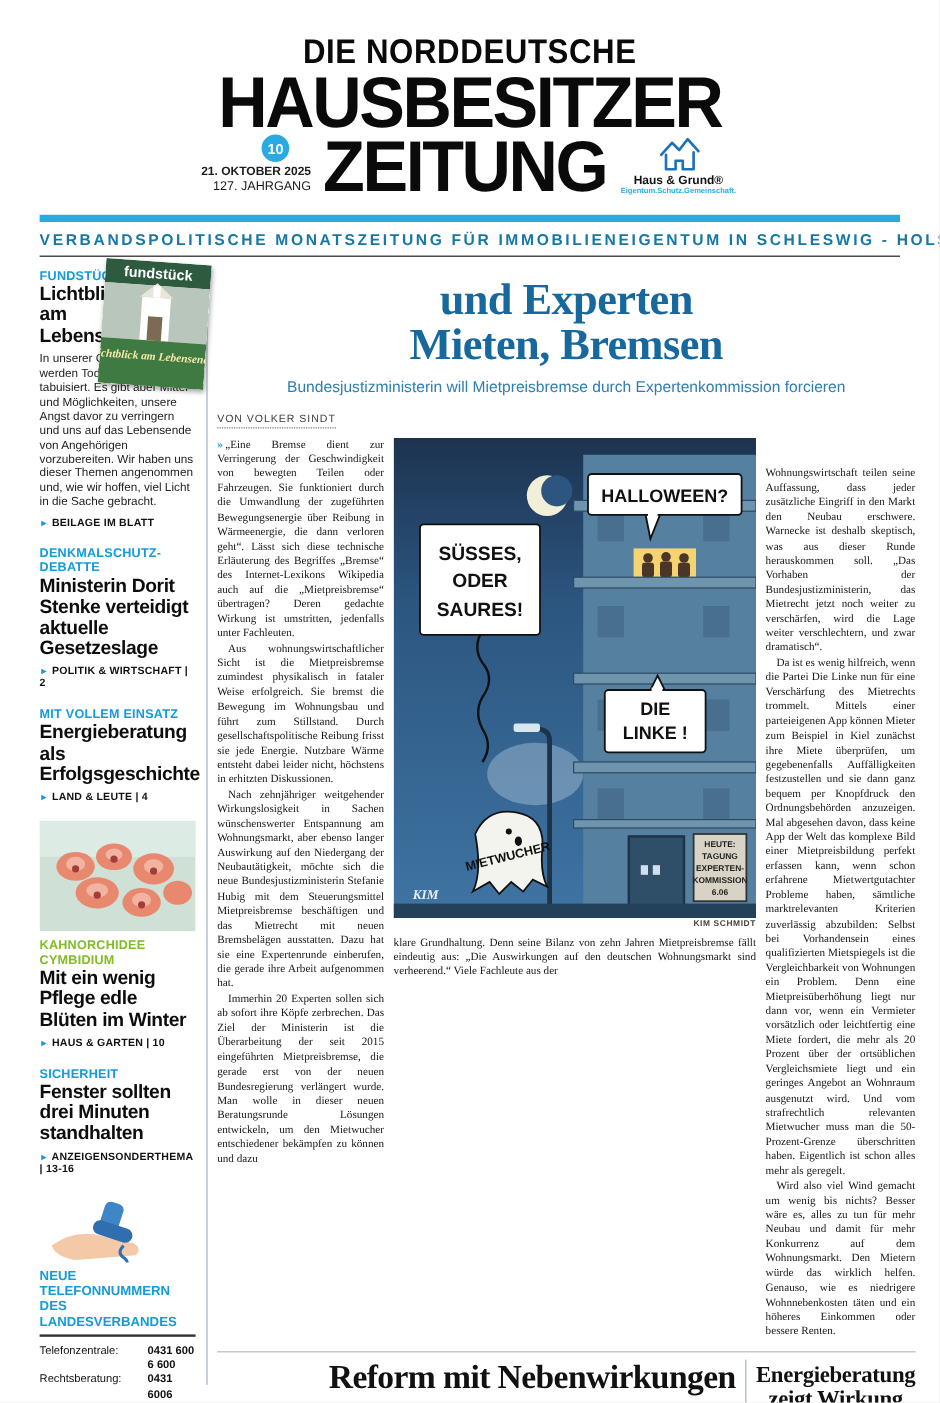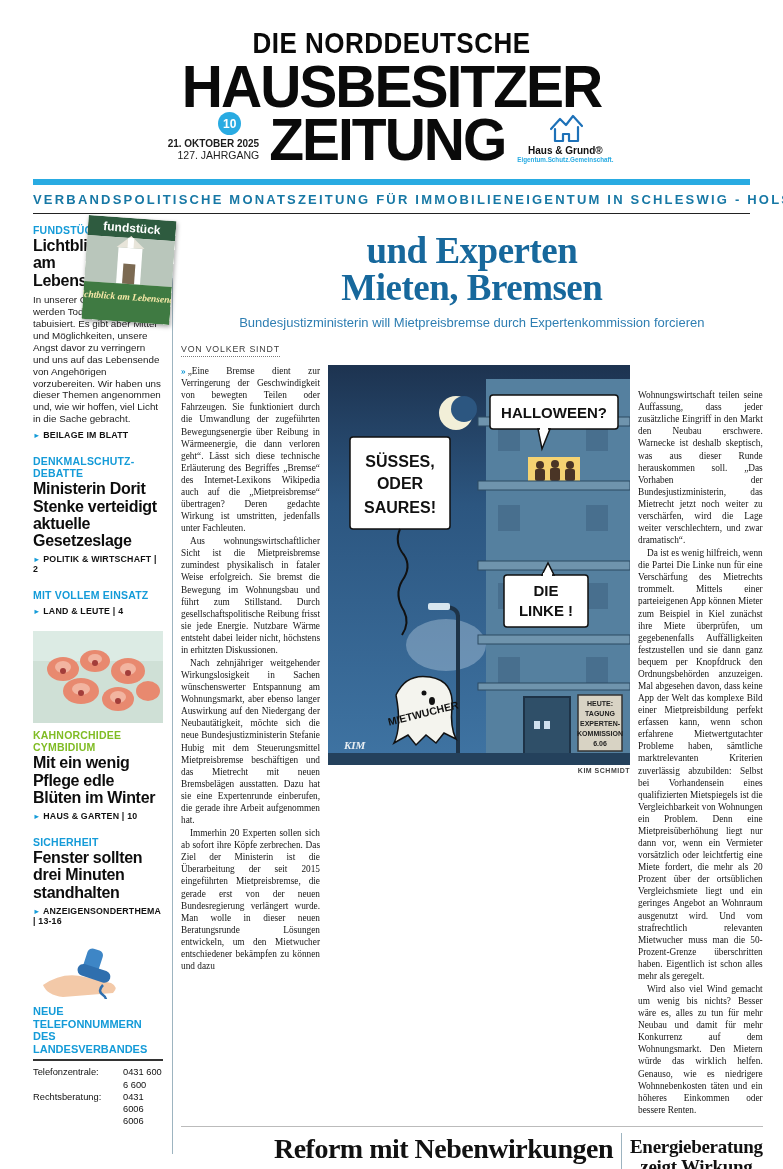--- a/index.html
+++ b/index.html
@@ -46,21 +46,21 @@
   .teaser { margin-bottom:15px; }
   .t1wrap { position:relative; }
   .fundstueck-img { position:absolute; right:-10px; top:-6px; width:88px; height:104px; transform:rotate(4deg);
     box-shadow:1px 2px 4px rgba(0,0,0,.35); }
   .t1text { width:100%; }
   .side-img { width:100%; display:block; margin-bottom:6px; }
   .side-sec-title { font-weight:700; font-size:11px; color:#149bd8; text-transform:uppercase; line-height:1.15;}
   .side-rule { height:2px; background:#333; margin:4px 0 5px 0; }
   .ph-row { display:flex; font-size:9.3px; line-height:1.3; color:#111;gap:24px; }
   .ph-row .lbl { width:66px; flex:none; }
-  .ph-row .val { font-weight:400; }
+  .ph-row .val { font-weight:700; }
 
   
   .lead-head { font-weight:700; font-size:37px; line-height:1.0; color:#17689c; text-align:center; margin-top:8px; letter-spacing:-.5px;}
   .lead-sub { font-family:"Liberation Sans",sans-serif; font-size:13px; color:#2e7eb2; text-align:center; margin-top:9px; }
   .byline { font-family:Liberation Sans, sans-serif; font-size:8.8px; letter-spacing:.8px; color:#3c3c3c;
     border-bottom:1px dotted #777; display:inline-block; padding-bottom:2px; margin:14px 0 8px 0;}
   .lead-body { display:flex; gap:8px; }
   .lcol { width:139px; flex:none; }
   .ccol { width:302px; flex:none; }
   .rcol { flex:1; padding-top:24px; }
@@ -137,20 +137,21 @@
         </div>
 
         <div class="teaser">
           <div class="kicker">DENKMALSCHUTZ-DEBATTE</div>
           <div class="tz-head">Ministerin Dorit Stenke verteidigt aktuelle Gesetzeslage</div>
           <div class="tz-link"><span class="arr">►</span> <span>POLITIK &amp; WIRTSCHAFT | 2</span></div>
         </div>
 
         <div class="teaser">
           <div class="kicker">MIT VOLLEM EINSATZ</div>
+          <div class="tz-head">Energieberatung als Erfolgsgeschichte</div>
           <div class="tz-link"><span class="arr">►</span> <span>LAND &amp; LEUTE | 4</span></div>
         </div>
 
         <div class="teaser">
           <svg class="side-img" viewBox="0 0 130 92">
             <rect width="130" height="92" fill="#cfe0d6"></rect>
             <rect width="130" height="30" fill="#dcebe4"></rect>
             <g fill="#e8896f">
               <ellipse cx="30" cy="38" rx="16" ry="12"></ellipse>
                 <ellipse cx="62" cy="30" rx="15" ry="11"></ellipse>
@@ -319,20 +320,21 @@
                   <text x="272" y="361" font-family="Liberation Sans,sans-serif" font-weight="bold" font-size="7" text-anchor="middle" fill="#222">EXPERTEN-</text>
                   <text x="272" y="371" font-family="Liberation Sans,sans-serif" font-weight="bold" font-size="7" text-anchor="middle" fill="#222">KOMMISSION</text>
                   <text x="272" y="381" font-family="Liberation Sans,sans-serif" font-weight="bold" font-size="7" text-anchor="middle" fill="#222">6.06</text>
                 </g>
 
                 <rect x="0" y="388" width="302" height="12" fill="#24415c"></rect>
                 <text x="16" y="384" font-family="Liberation Serif,serif" font-style="italic" font-weight="bold" font-size="11" fill="#e8eef2">KIM</text>
               </svg>
               <div class="cartoon-credit">KIM SCHMIDT</div>
               <div class="under-cartoon">
+                <p class="artp">klare Grundhaltung. Denn seine Bilanz von zehn Jahren Mietpreisbremse fällt eindeutig aus: „Die Auswirkungen auf den deutschen Wohnungsmarkt sind verheerend.“ Viele Fachleute aus der</p>
               </div>
             </div>
 
             <div class="rcol">
               <p class="artp">Wohnungswirtschaft teilen seine Auffassung, dass jeder zusätzliche Eingriff in den Markt den Neubau erschwere. Warnecke ist deshalb skeptisch, was aus dieser Runde herauskommen soll. „Das Vorhaben der Bundesjustizministerin, das Mietrecht jetzt noch weiter zu verschärfen, wird die Lage weiter verschlechtern, und zwar dramatisch“.</p>
               <p class="artp">Da ist es wenig hilfreich, wenn die Partei Die Linke nun für eine Verschärfung des Mietrechts trommelt. Mittels einer parteieigenen App können Mieter zum Beispiel in Kiel zunächst ihre Miete überprüfen, um gegebenenfalls Auffälligkeiten festzustellen und sie dann ganz bequem per Knopfdruck den Ordnungsbehörden anzuzeigen. Mal abgesehen davon, dass keine App der Welt das komplexe Bild einer Mietpreisbildung perfekt erfassen kann, wenn schon erfahrene Mietwertgutachter Probleme haben, sämtliche marktrelevanten Kriterien zuverlässig abzubilden: Selbst bei Vorhandensein eines qualifizierten Mietspiegels ist die Vergleichbarkeit von Wohnungen ein Problem. Denn eine Mietpreisüberhöhung liegt nur dann vor, wenn ein Vermieter vorsätzlich oder leichtfertig eine Miete fordert, die mehr als 20 Prozent über der ortsüblichen Vergleichsmiete liegt und ein geringes Angebot an Wohnraum ausgenutzt wird. Und vom strafrechtlich relevanten Mietwucher muss man die 50-Prozent-Grenze überschritten haben. Eigentlich ist schon alles mehr als geregelt.</p>
               <p class="artp">Wird also viel Wind gemacht um wenig bis nichts? Besser wäre es, alles zu tun für mehr Neubau und damit für mehr Konkurrenz auf dem Wohnungsmarkt. Den Mietern würde das wirklich helfen. Genauso, wie es niedrigere Wohnnebenkosten täten und ein höheres Einkommen oder bessere Renten.</p>
             </div>
           </div>
         </div>

